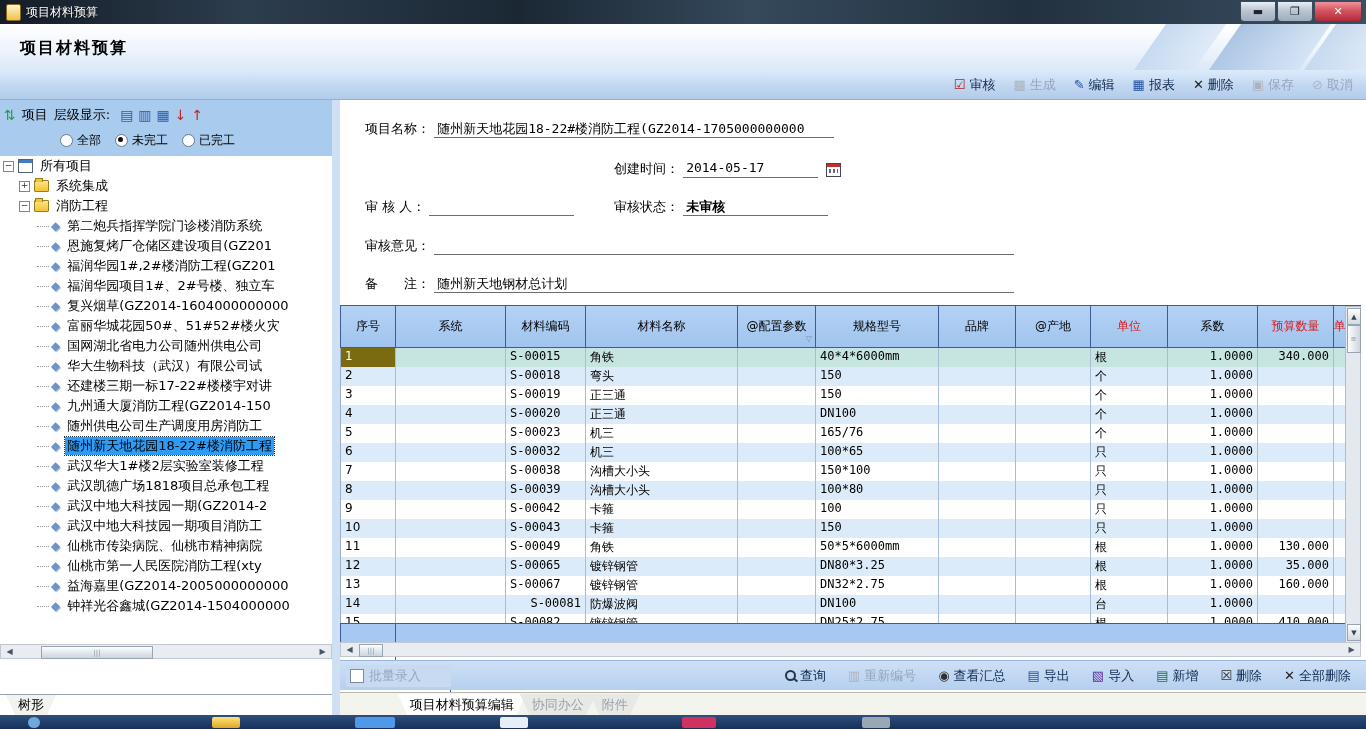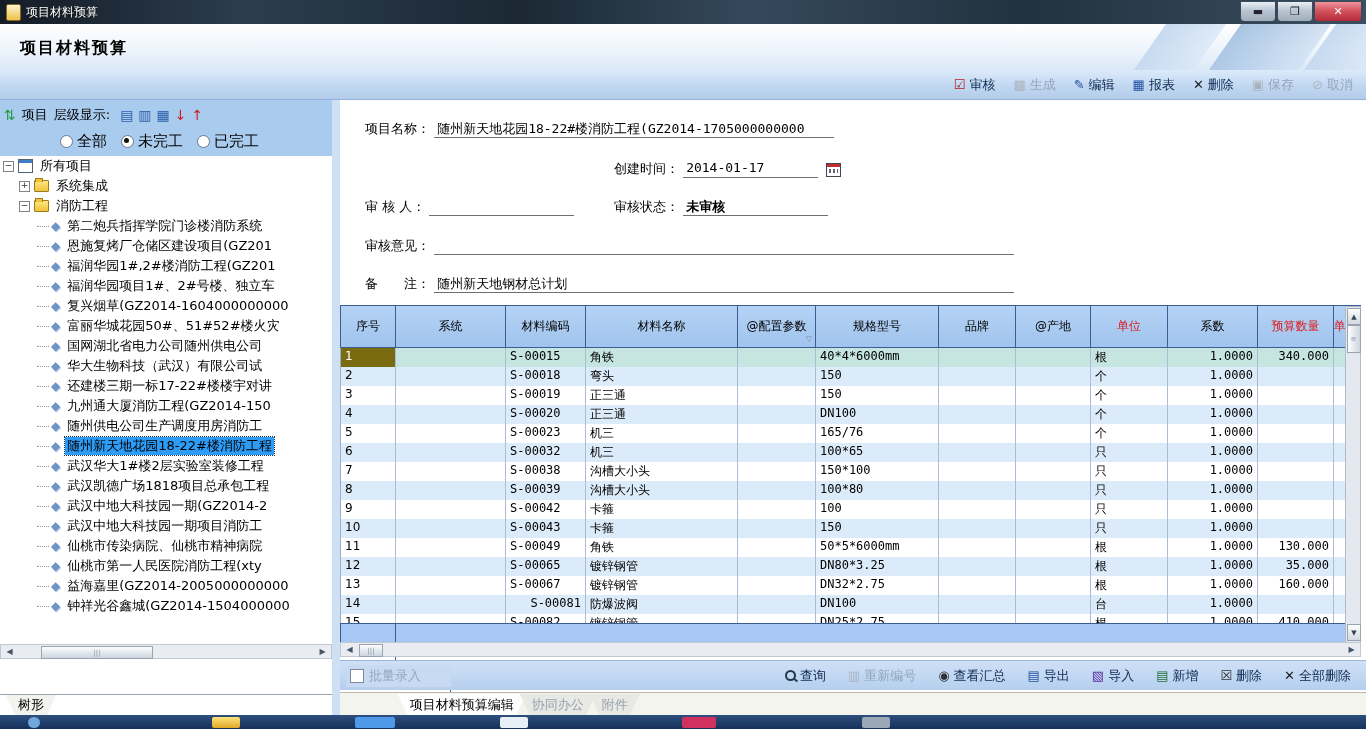--- a/index.html
+++ b/index.html
@@ -35,21 +35,21 @@
   .ico{display:inline-block;font-size:13px;line-height:13px;}
   .tbtn.dis .ico{filter:grayscale(1);opacity:.6;}
 
   
   .main{position:absolute;left:0;top:100px;width:1366px;height:615px;}
   .left{position:absolute;left:0;top:0;width:332px;height:615px;background:#fff;}
   .lhead{position:absolute;left:0;top:0;width:332px;height:56px;background:#a9cbee;}
   .lrow1{position:absolute;left:4px;top:6px;display:flex;align-items:center;gap:6px;font-size:13px;}
   .viewicos{display:flex;align-items:center;gap:5px;margin-left:4px;}
   .vico{font-size:14px;line-height:14px;}
-  .lrow2{position:absolute;left:60px;top:32px;display:flex;align-items:center;gap:14px;font-size:15px;}
+  .lrow2{position:absolute;left:60px;top:32px;display:flex;align-items:center;gap:14px;font-size:12px;}
   .radio{display:flex;align-items:center;gap:4px;}
   .rdot{width:11px;height:11px;border-radius:50%;border:1px solid #6a7a8c;background:#fff;position:relative;}
   .rdot.on::after{content:"";position:absolute;left:2px;top:2px;width:5px;height:5px;border-radius:50%;background:#111;}
 
   .tree{position:absolute;left:0;top:56px;width:332px;height:488px;background:#fff;overflow:hidden;font-size:13px;}
   .trow{height:20px;display:flex;align-items:center;white-space:nowrap;}
   .expander{width:9px;height:9px;border:1px solid #848484;background:#fff;font-size:9px;line-height:7px;
     text-align:center;margin:0 4px 0 0;flex:0 0 9px;color:#333;}
   .dash{width:12px;border-top:1px dotted #9a9a9a;margin-right:2px;flex:0 0 12px;}
   .folder{width:13px;height:10px;background:linear-gradient(180deg,#ffe680,#f2c23a);border:1px solid #9c7d1e;
@@ -345,21 +345,21 @@
 
     <div class="right">
 
       <div class="form">
         <div class="frow" style="left:25px;top:20px;">
           <span class="flabel">项目名称：</span>
           <span class="uv mono" style="width:400px;">随州新天地花园18-22#楼消防工程(GZ2014-1705000000000</span>
         </div>
         <div class="frow" style="left:274px;top:60px;">
           <span class="flabel">创建时间：</span>
-          <span class="uv mono" style="width:135px;">2014-01-17</span>
+          <span class="uv mono" style="width:135px;">2014-05-17</span>
           <span class="cal"></span>
         </div>
         <div class="frow" style="left:25px;top:98px;">
           <span class="flabel">审 核 人：</span>
           <span class="uv" style="width:145px;"></span>
         </div>
         <div class="frow" style="left:274px;top:98px;">
           <span class="flabel">审核状态：</span>
           <span class="uv" style="width:145px;font-weight:bold;">未审核</span>
         </div>

